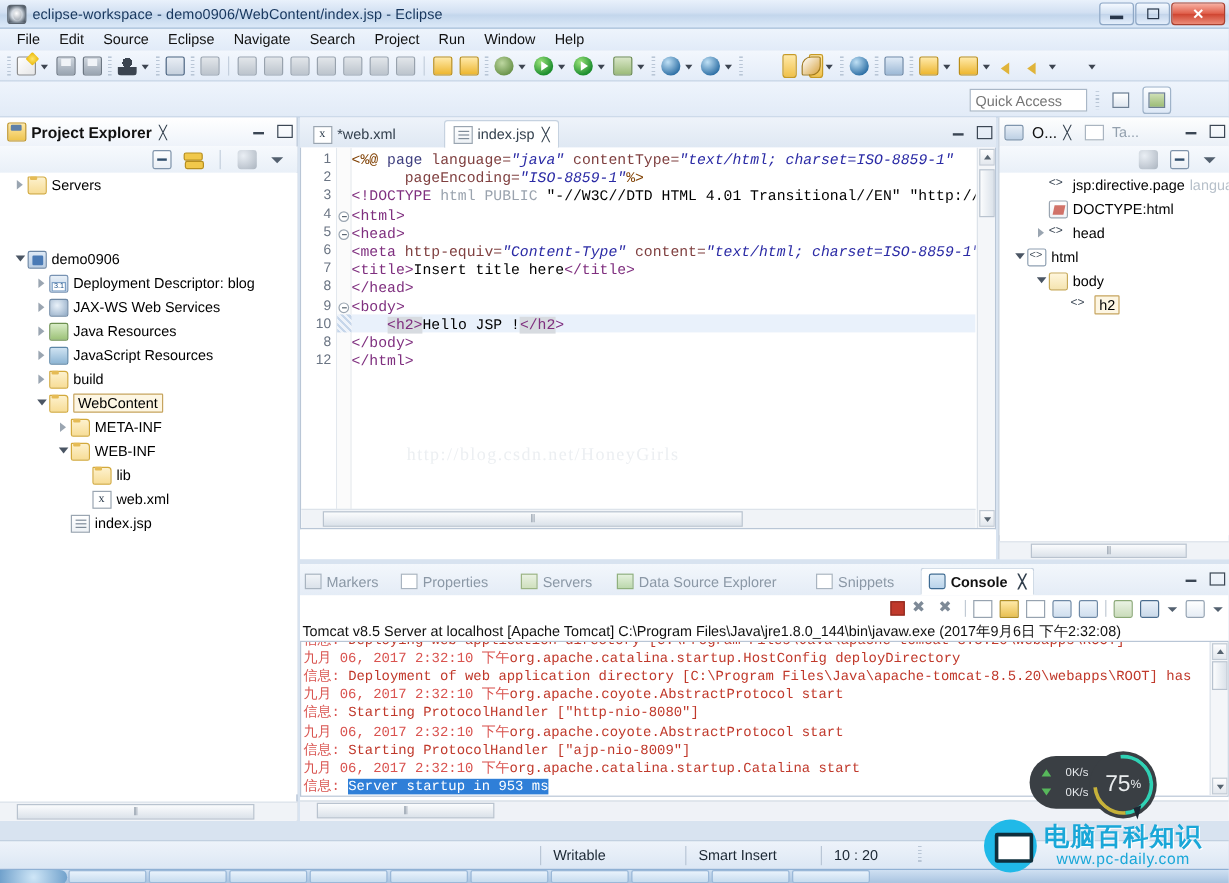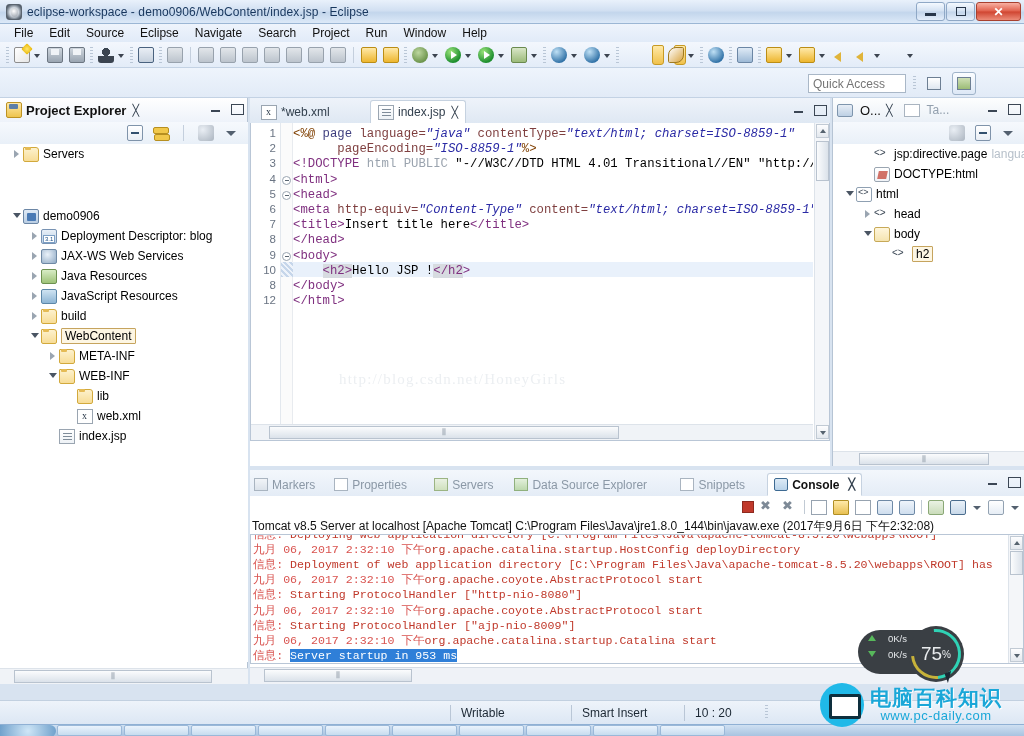--- a/index.html
+++ b/index.html
@@ -268,21 +268,21 @@
   
   .taskbar{ position:absolute;left:0;top:724px;width:1024px;height:12px;
     background:linear-gradient(to bottom,#cfe0f2,#a8c3e0); border-top:1px solid #8fb0d4; display:flex;}
   .tbtn{ width:65px;height:11px;margin:0 1px;border:1px solid #9ab8d8;border-radius:2px;
     background:linear-gradient(to bottom,#eaf3fc,#c7dcef);}
   .tbstart{ width:56px;height:12px;background:radial-gradient(circle at 50% 50%,#cfe6f7,#6fa0cb);
     border-radius:0 8px 8px 0;}
 
   
   .netmeter{ position:absolute;left:858px;top:630px;width:90px;height:44px;
-    background:#3a3f44;border-radius:22px;display:flex;flex-direction:column;
+    background:#3a3f44;border-radius:22px;display:flex;flex-direction:column;justify-content:center;
     padding-left:10px; color:#e4e7ea; font-size:9.5px; }
   .nmrow{ display:flex;align-items:center;gap:12px;height:16px;}
   .nmarrow{ width:0;height:0;border-left:4px solid transparent;border-right:4px solid transparent;}
   .nmarrow.up{ border-bottom:6px solid #57b85b; }
   .nmarrow.dn{ border-top:6px solid #57b85b; }
   .cpugauge{ position:absolute;left:908px;top:626px;width:56px;height:56px;border-radius:50%;
     background:#3a3f44; display:flex;align-items:center;justify-content:center;color:#e9ecee;}
   .cpugauge:before{ content:"";position:absolute;inset:3px;border-radius:50%;
     border:3px solid transparent;border-top-color:#2fd2b5;border-right-color:#2fd2b5;border-bottom-color:#c7b23a;
     transform:rotate(40deg);}
@@ -639,29 +639,29 @@
           <span class="tw "></span>
           <span class="tico ang"></span>
           <span>jsp:directive.page</span>
           <span style="color: rgb(183, 192, 202); margin-left: 4px;"> langua</span>
         </div>
         <div class="trow" style="padding-left: 28px;">
           <span class="tw "></span>
           <span class="tico doct"></span>
           <span>DOCTYPE:html</span>
         </div>
+        <div class="trow" style="padding-left: 28px;">
+          <span class="tw coll"></span>
+          <span class="tico ang"></span>
+          <span>head</span>
+        </div>
         <div class="trow" style="padding-left: 10px;">
           <span class="tw exp"></span>
           <span class="tico htmlt"></span>
           <span>html</span>
-        </div>
-        <div class="trow" style="padding-left: 28px;">
-          <span class="tw coll"></span>
-          <span class="tico ang"></span>
-          <span>head</span>
         </div>
         <div class="trow" style="padding-left: 28px;">
           <span class="tw exp"></span>
           <span class="tico bodyt"></span>
           <span>body</span>
         </div>
         <div class="trow" style="padding-left: 46px;">
           <span class="tw "></span>
           <span class="tico ang"></span>
           <span class="sel-box">h2</span>

